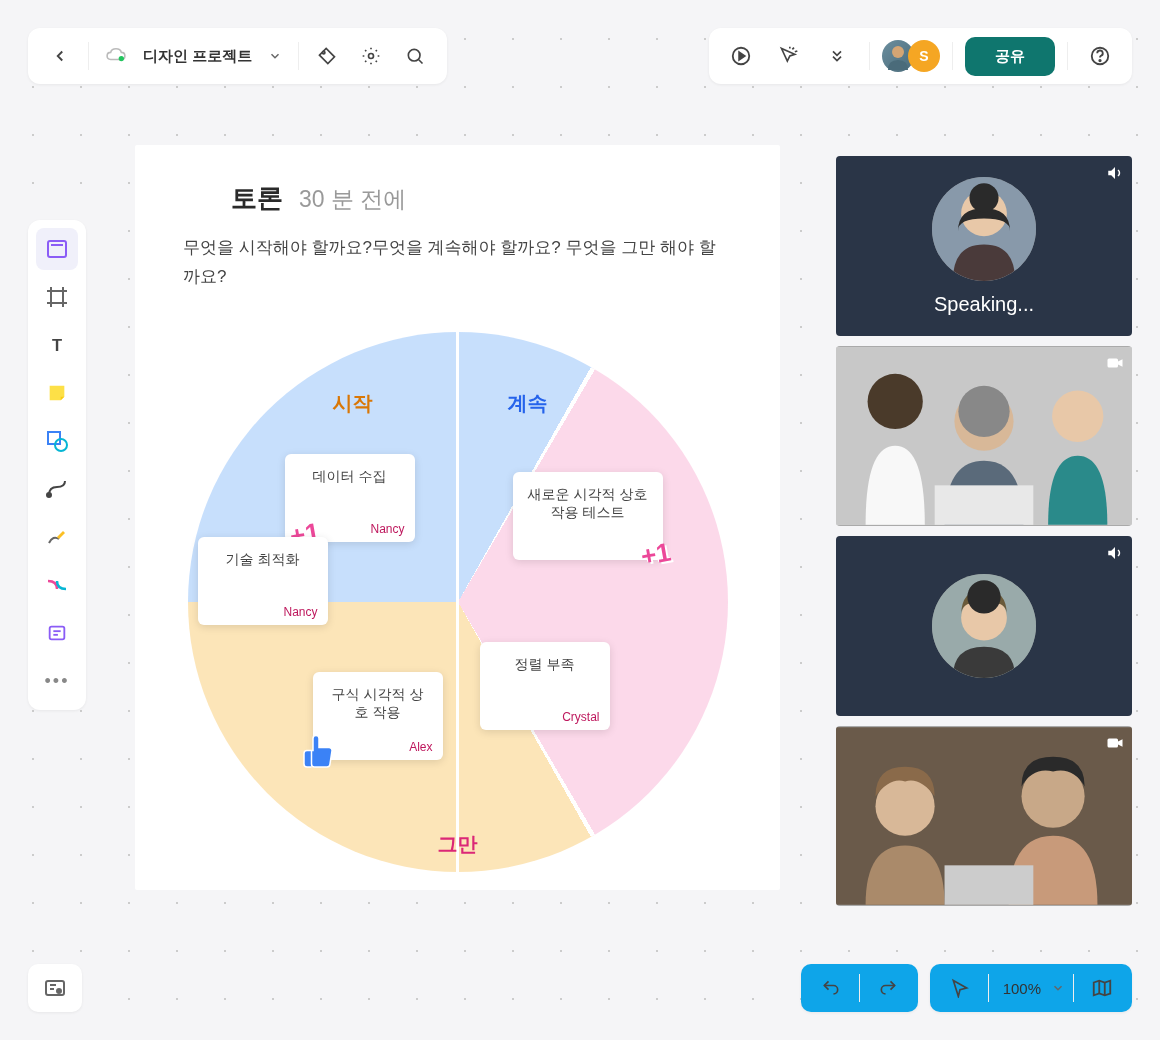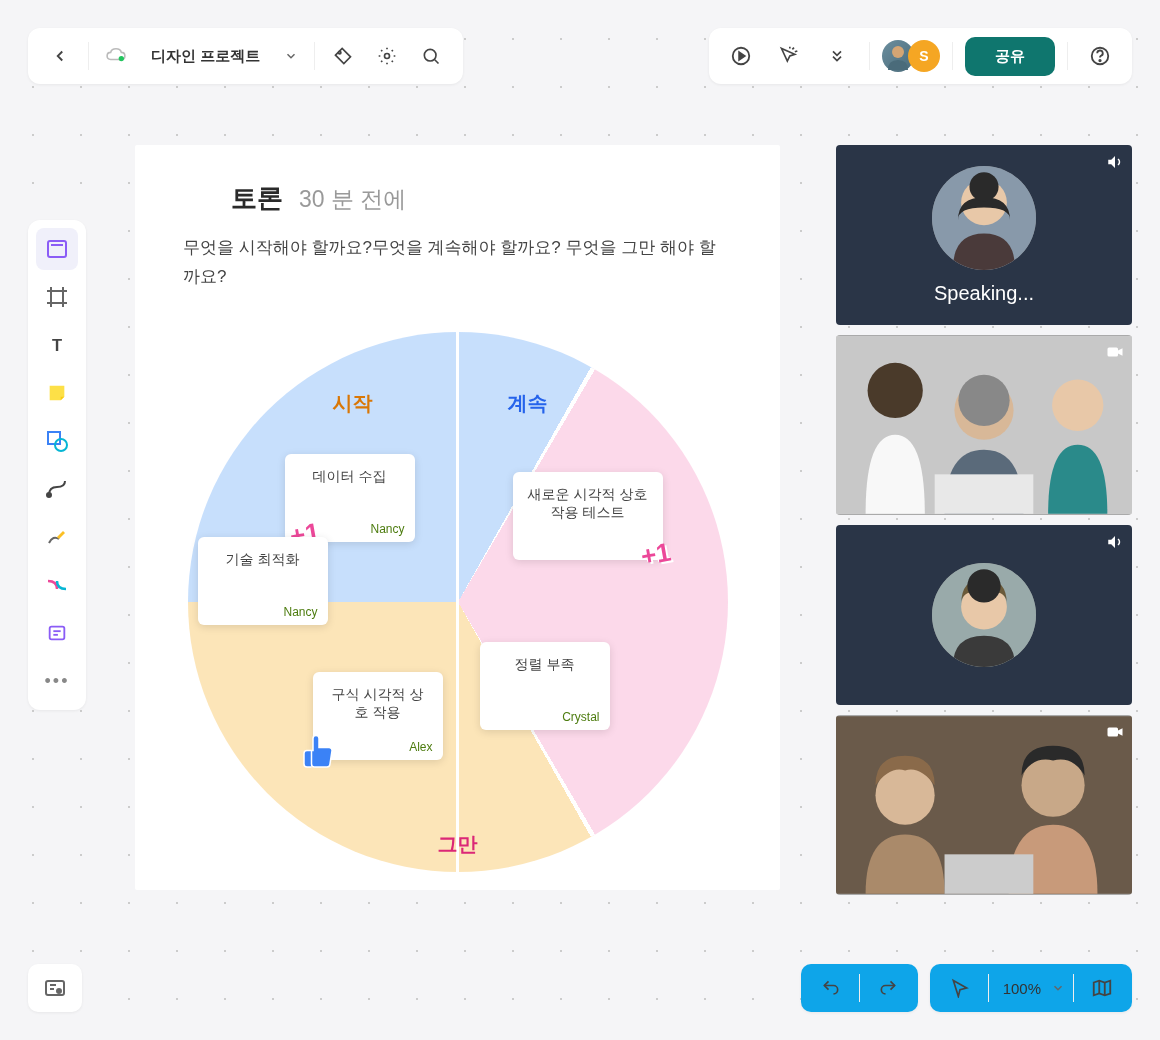--- a/index.html
+++ b/index.html
@@ -57,21 +57,21 @@
     }
     .vdiv {
       width: 1px;
       height: 28px;
       background: #eee;
       margin: 0 4px;
     }
     .project-name {
       display: flex;
       align-items: center;
-      gap: 24px;
+      gap: 16px;
       padding: 0 8px;
       font-weight: 600;
       font-size: 15px;
       color: #333;
       cursor: pointer;
     }
     .share-btn {
       background: #0f766e;
       color: #fff;
       font-weight: 600;
@@ -198,21 +198,21 @@
       min-height: 88px;
       font-size: 14px;
       color: #444;
       text-align: center;
     }
     .sticky .author {
       position: absolute;
       right: 10px;
       bottom: 6px;
       font-size: 12px;
-      color: #4d7c0f;
+      color: #be185d;
     }
     .sticky.s1 { left: 97px; top: 122px; }
     .sticky.s2 { left: 10px; top: 205px; }
     .sticky.s3 { right: 65px; top: 140px; width: 150px; }
     .sticky.s4 { left: 125px; top: 340px; }
     .sticky.s5 { right: 118px; top: 310px; }
     .plus1 {
       position: absolute;
       font-size: 26px;
       font-weight: 900;
@@ -226,21 +226,21 @@
       position: absolute;
       left: -12px;
       bottom: -18px;
       font-size: 32px;
       color: #3b82f6;
     }
     
     .video-col {
       position: absolute;
       right: 28px;
-      top: 145px;
+      top: 156px;
       width: 296px;
       display: flex;
       flex-direction: column;
       gap: 10px;
     }
     .video-tile {
       height: 180px;
       border-radius: 4px;
       background: #2a3547;
       position: relative;

